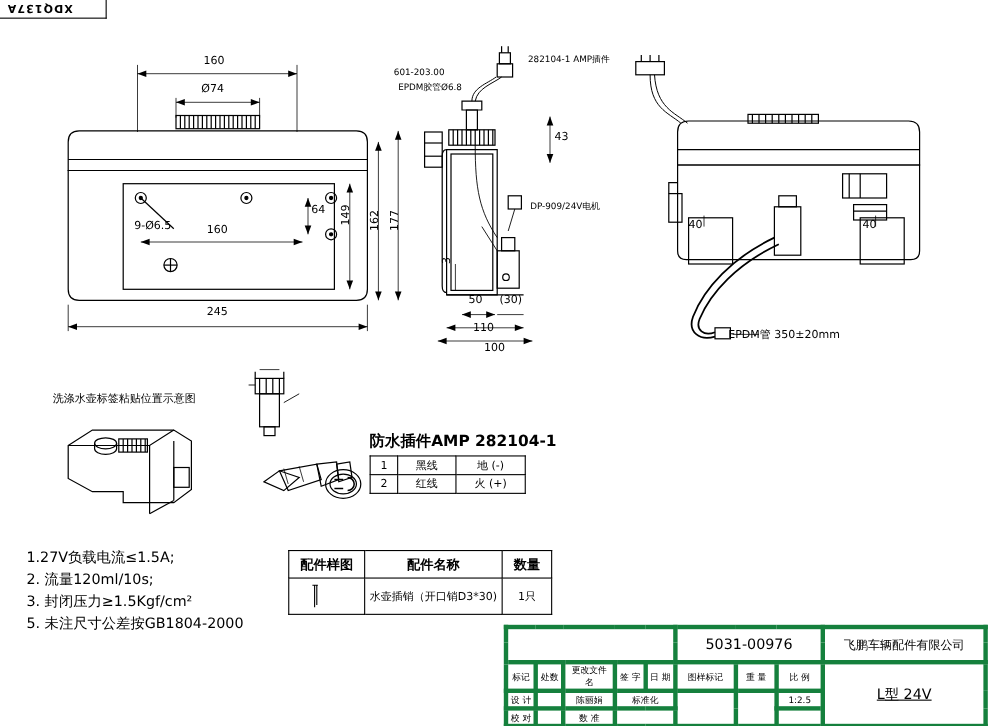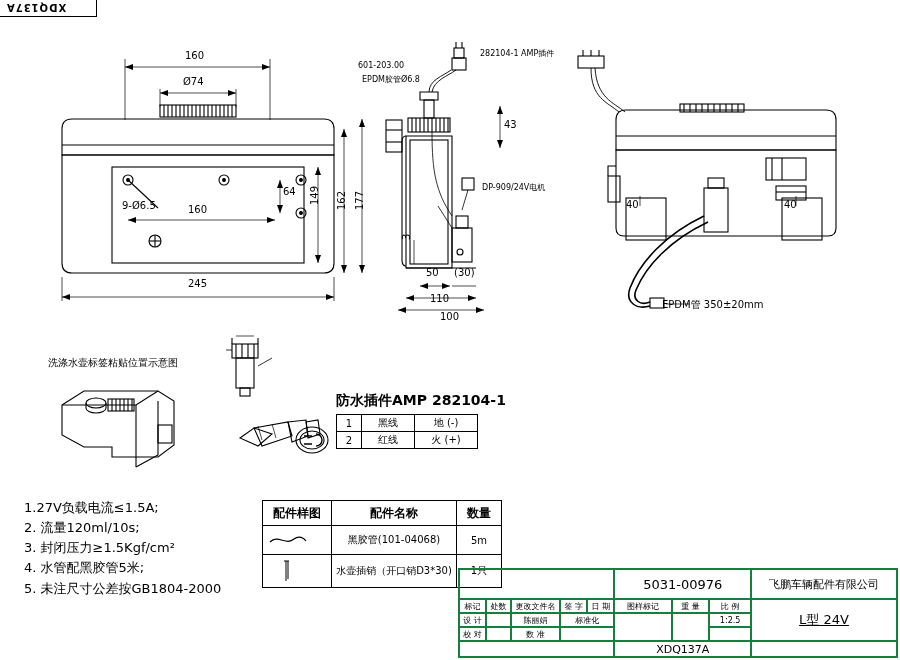--- a/index.html
+++ b/index.html
@@ -6,21 +6,21 @@
   body{width:900px;height:660px;position:relative;overflow:hidden;
        font-family:"DejaVu Sans","Liberation Sans",sans-serif;color:#000;}
   .abs{position:absolute;}
   .lbl10{font-size:10px;line-height:1.05;white-space:nowrap;}
   .lbl8{font-size:8px;line-height:1.05;white-space:nowrap;}
   .bigtitle{font-size:21px;font-weight:bold;letter-spacing:2px;}
   .spec{font-size:13px;line-height:1.55;}
   .flip{transform:rotate(180deg);}
   table{border-collapse:collapse;}
   .tbl td,.tbl th{border:1px solid #000;font-size:10px;padding:1px 3px;text-align:center;}
-  .tblRight td{border:2px solid #15803d;font-size:8px;padding:0 2px;text-align:center;height:12px;}
+  .tblRight td{border:4px solid #15803d;font-size:8px;padding:0 2px;text-align:center;height:12px;}
   svg{display:block;overflow:visible;}
 </style>
 </head>
 <body>
 
 <div class="abs" style="left:0;top:0;width:96px;height:16px;border-right:1px solid #000;border-bottom:1px solid #000;">
   <div class="abs flip lbl10" style="left:6px;top:1px;font-weight:bold;letter-spacing:1px;">XDQ137A</div>
 </div>
 
 <div class="abs" style="left:40px;top:45px;width:340px;height:270px;">
@@ -345,45 +345,33 @@
         <td>火 (+)</td>
       </tr>
     </tbody>
   </table>
 </div>
 
 <div class="abs" style="left:24px;top:498px;width:230px;">
   <div class="spec">1.27V负载电流≤1.5A;</div>
   <div class="spec">2. 流量120ml/10s;</div>
   <div class="spec">3. 封闭压力≥1.5Kgf/cm²</div>
-  <div class="spec">4. 水管配黑胶管5米;</div>
   <div class="spec">5. 未注尺寸公差按GB1804-2000</div>
 </div>
 
 <div class="abs" style="left:262px;top:500px;">
   <table class="tbl">
     <thead>
       <tr>
         <th style="width:62px;height:22px;font-size:12px;">配件样图</th>
         <th style="width:118px;font-size:12px;">配件名称</th>
         <th style="width:38px;font-size:12px;">数量</th>
       </tr>
     </thead>
     <tbody>
-      <tr>
-        <td style="height:26px;">
-          <svg width="44" height="16" viewBox="0 0 44 16">
-              <g stroke="#000" stroke-width="1.2" fill="none">
-                <path d="M4 10 C12 2 20 14 28 7 C33 3 38 6 40 9"></path>
-              </g>
-            </svg>
-        </td>
-        <td>黑胶管(101-04068)</td>
-        <td>5m</td>
-      </tr>
       <tr>
         <td style="height:30px;">
           <svg width="40" height="24" viewBox="0 0 40 24">
               <g stroke="#000" stroke-width="1" fill="none">
                 <path d="M18 2 h5 M20 2 v20 M22 2 v18"></path>
               </g>
             </svg>
         </td>
         <td>水壶插销（开口销D3*30)</td>
         <td>1只</td>

